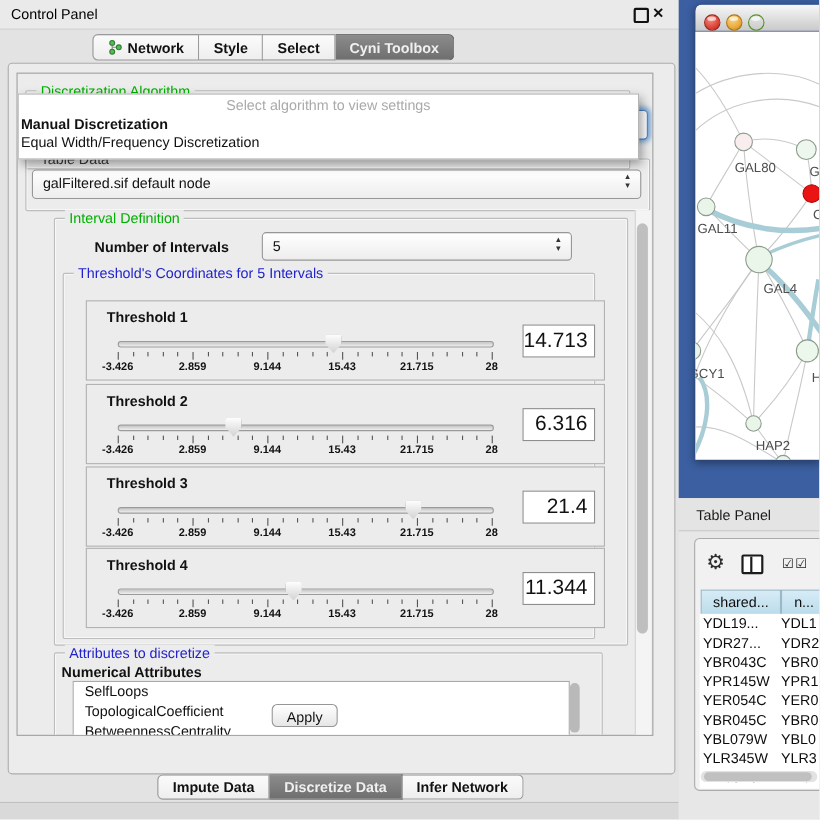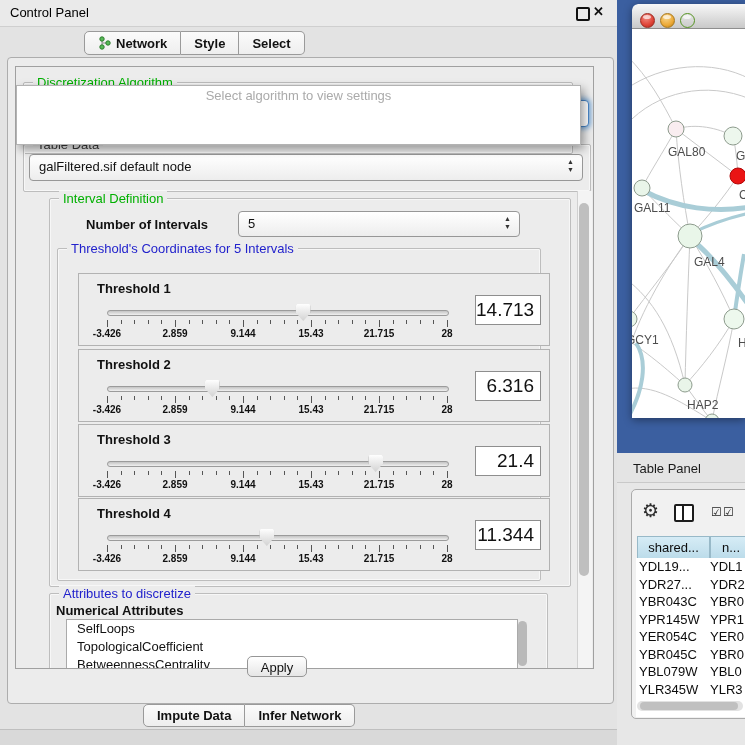--- a/index.html
+++ b/index.html
@@ -68,21 +68,21 @@
            font-size:19px;line-height:28px;text-align:right;padding-right:6px;}
 
   
   #attr-list{left:65px;top:618px;width:450px;height:49px;background:#ffffff;border:1px solid #aaaaaa;overflow:hidden;}
   #attr-list .attr-item{font-size:13px;line-height:18px;padding-left:10px;color:#111;white-space:nowrap;}
   #attr-scrollbar{left:517px;top:620px;width:9px;height:45px;background:#b9b9b9;border-radius:5px;}
 
   .v-scroll-track{left:577px;top:190px;width:14px;height:477px;background:#f4f4f4;border-left:1px solid #d0d0d0;}
   .v-scroll-thumb{left:579px;top:202px;width:10px;height:373px;background:#bfbfbf;border-radius:5px;}
 
-  #apply-btn{left:247px;top:656px;width:60px;height:21px;background:linear-gradient(#ffffff,#e6e6e6);
+  #apply-btn{left:247px;top:640px;width:60px;height:21px;background:linear-gradient(#ffffff,#e6e6e6);
              border:1px solid #969696;border-radius:5px;font-size:13px;text-align:center;line-height:20px;color:#111;}
   #bottom-divider{left:0;top:729px;width:617px;height:1px;background:#bfbfbf;}
   #bottom-strip{left:0;top:730px;width:617px;height:15px;background:#d9d9d9;}
 
   
   #right-blue{left:617px;top:0;width:128px;height:453px;}
   #net-window{left:632px;top:4px;width:113px;height:414px;border-radius:6px 0 0 0;overflow:hidden;
               box-shadow:0 2px 8px rgba(0,0,0,.4);}
   #net-titlebar{left:0;top:0;width:113px;height:24px;background:linear-gradient(#f8f8f8,#c9c9c9);
                 border-bottom:1px solid #8e8e8e;border-radius:6px 0 0 0;}
@@ -131,20 +131,23 @@
           <circle cx="4" cy="11" r="2.2" fill="#57b957" stroke="#2f7d2f"></circle>
           <circle cx="10" cy="7" r="2.2" fill="#57b957" stroke="#2f7d2f"></circle>
         </svg>
         <span>Network</span>
       </div>
       <div class="seg">
           <span>Style</span>
         </div>
       <div class="seg">
           <span>Select</span>
+        </div>
+      <div class="seg selected">
+          <span>Cyni Toolbox</span>
         </div>
     </div>
 
     <div id="main-panel" class="abs"></div>
 
     <div id="viewport" class="abs">
 
       <div class="group" style="left:7px;top:15px;width:548px;height:70px;">
         <span class="group-title t-green">Discretization Algorithm</span>
       </div>
@@ -360,28 +363,35 @@
           <div class="attr-item">TopologicalCoefficient</div>
           <div class="attr-item">BetweennessCentrality</div>
         </div>
       <div id="attr-scrollbar" class="abs" style="left:502px;top:554px;"></div>
 
       <div class="abs v-scroll-track" style="left:561px;top:124px;height:477px;"></div>
       <div class="abs v-scroll-thumb" style="left:563px;top:136px;"></div>
 
       <div id="algo-popup" class="abs" style="left:0;top:18px;">
         <div class="ph">Select algorithm to view settings</div>
+        <div id="algo-popup-list">
+            <div class="popup-item">Manual Discretization</div>
+            <div class="popup-item">Equal Width/Frequency Discretization</div>
+          </div>
       </div>
     </div>
 
     <button id="apply-btn" class="abs">Apply</button>
 
     <div id="bottom-tabs" class="abs seg-strip">
       <div class="seg">
           <span>Impute Data</span>
+        </div>
+      <div class="seg selected">
+          <span>Discretize Data</span>
         </div>
       <div class="seg">
           <span>Infer Network</span>
         </div>
     </div>
 
     <div id="bottom-divider" class="abs"></div>
     <div id="bottom-strip" class="abs"></div>
   </div>
 

